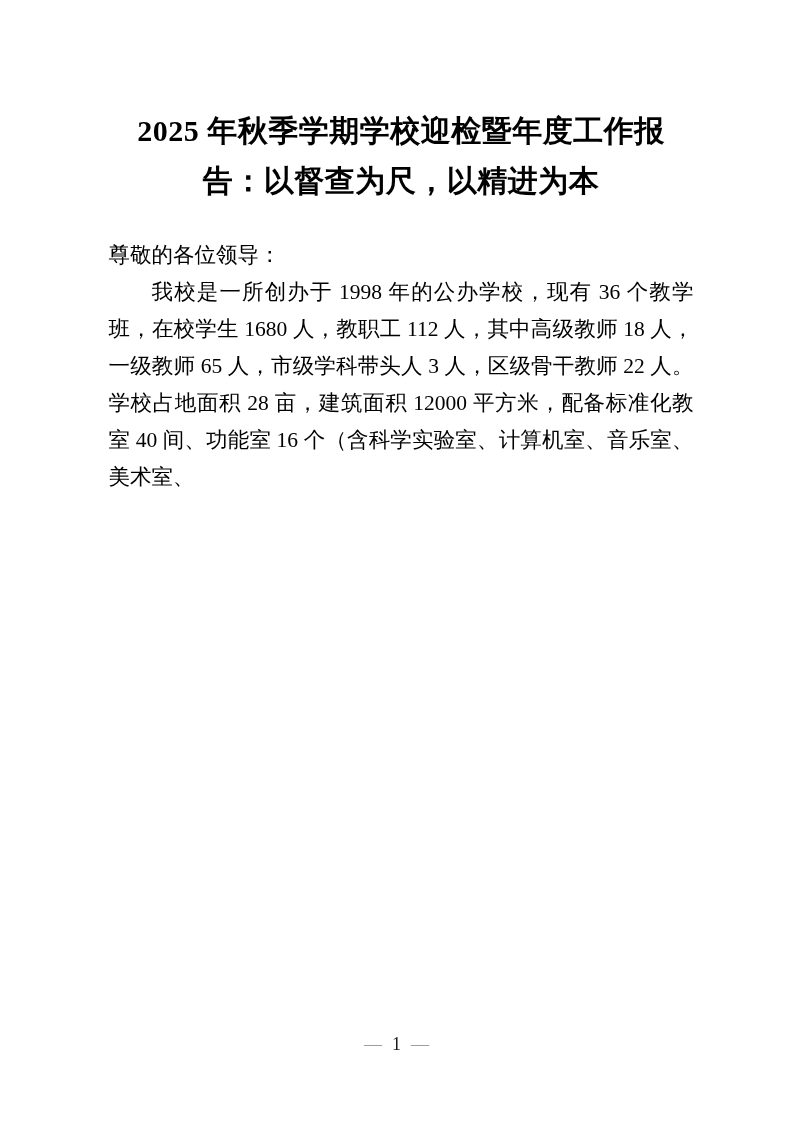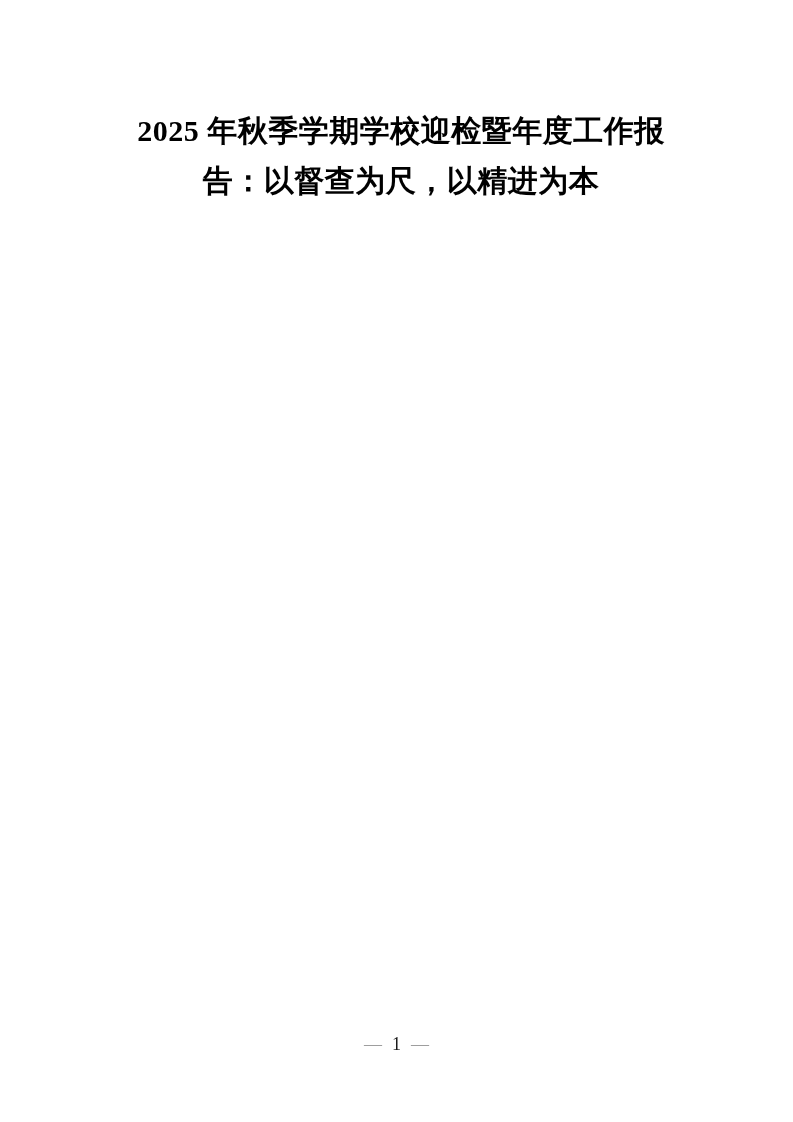--- a/index.html
+++ b/index.html
@@ -60,19 +60,21 @@
 </style>
 </head>
 <body>
 
 <div class="page">
   <div class="content">
 
     <div class="doc-title">2025 年秋季学期学校迎检暨年度工作报告：以督查为尺，以精进为本</div>
 
     <div class="body-text">
+      <p class="salutation">尊敬的各位领导：</p>
+      <p>我校是一所创办于 1998 年的公办学校，现有 36 个教学班，在校学生 1680 人，教职工 112 人，其中高级教师 18 人，一级教师 65 人，市级学科带头人 3 人，区级骨干教师 22 人。学校占地面积 28 亩，建筑面积 12000 平方米，配备标准化教室 40 间、功能室 16 个（含科学实验室、计算机室、音乐室、美术室、</p>
     </div>
   </div>
 
   <div class="page-footer">
     <span class="dash">—</span><span class="num">1</span><span class="dash">—</span>
   </div>
 </div>
 
 </body></html>

